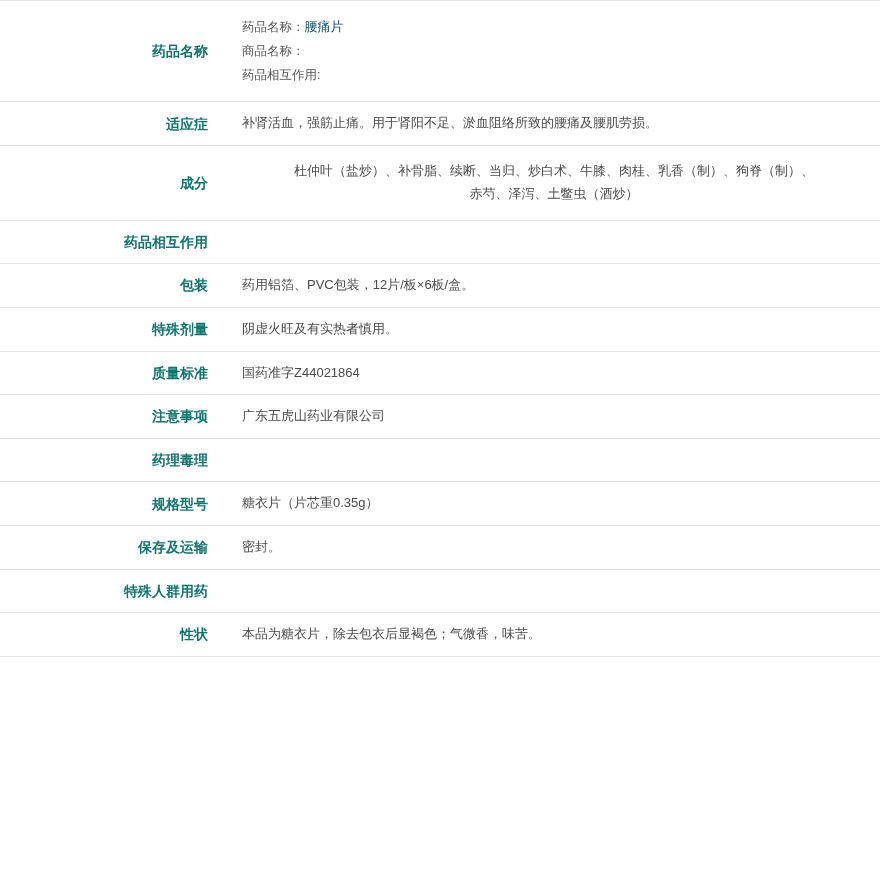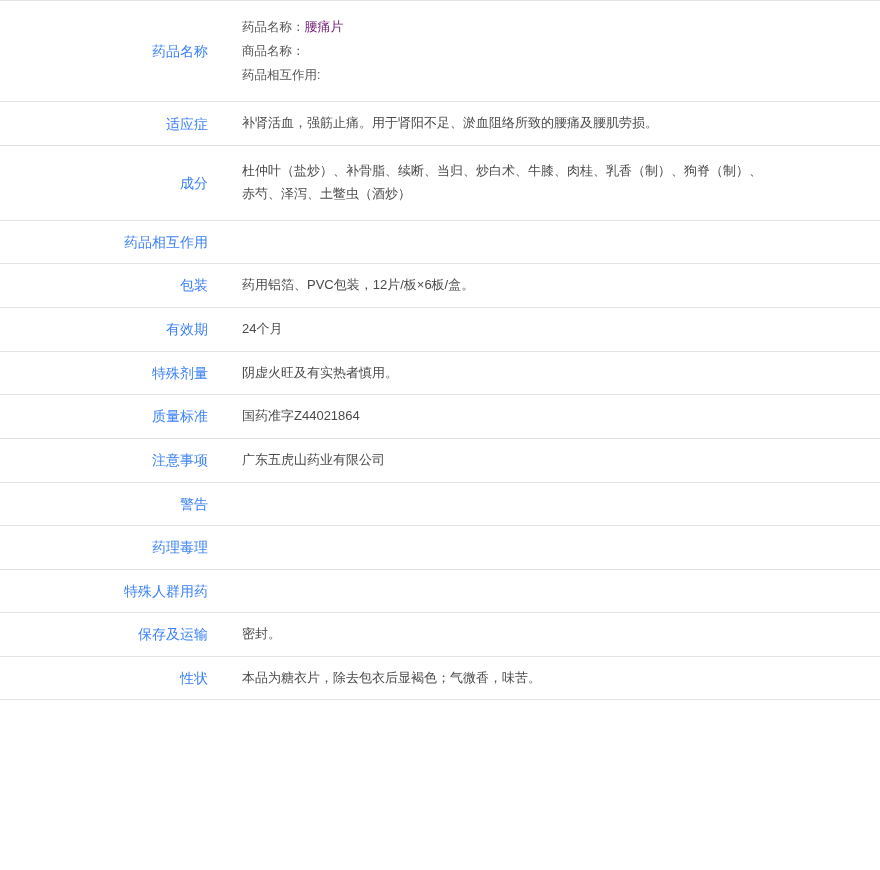--- a/index.html
+++ b/index.html
@@ -23,50 +23,51 @@
     border-bottom: 1px solid #e3e3e3;
   }
   .drug-table tr:first-child {
     border-top: 1px solid #e3e3e3;
   }
   .label-cell {
     width: 200px;
     text-align: right;
     vertical-align: middle;
     padding: 10px 12px 10px 8px;
-    font-weight: normal;
+    font-weight: bold;
     font-size: 14px;
-    color: #3b82f6;
+    color: #0f766e;
     line-height: 1.6;
     white-space: nowrap;
   }
   .value-cell {
     vertical-align: middle;
     padding: 10px 14px 10px 22px;
     font-size: 13px;
     color: #4a4a4a;
     line-height: 1.75;
   }
   .name-line {
     display: block;
     color: #555555;
     font-size: 12.5px;
     line-height: 1.85;
   }
   .name-line .nm-val {
-    color: #701a75;
+    color: #0c4a6e;
     font-size: 13px;
   }
   .row-tall .label-cell,
   .row-tall .value-cell {
     padding-top: 14px;
     padding-bottom: 14px;
   }
   .multiline {
     display: block;
+    text-align: center;
   }
   .empty-val {
     display: block;
     min-height: 17px;
   }
 </style>
 </head>
 <body>
 
 <table class="drug-table">
@@ -100,67 +101,61 @@
           <span class="empty-val"></span>
         </td>
     </tr>
 
     <tr>
       <td class="label-cell">包装</td>
       <td class="value-cell">药用铝箔、PVC包装，12片/板×6板/盒。</td>
     </tr>
 
 
-    <tr>
-      <td class="label-cell">有效期</td>
-      <td class="value-cell">24个月</td>
-    </tr>
 
 
     <tr>
       <td class="label-cell">特殊剂量</td>
       <td class="value-cell">阴虚火旺及有实热者慎用。</td>
     </tr>
 
     <tr>
       <td class="label-cell">质量标准</td>
       <td class="value-cell">国药准字Z44021864</td>
     </tr>
 
 
     <tr>
       <td class="label-cell">注意事项</td>
       <td class="value-cell">广东五虎山药业有限公司</td>
     </tr>
 
-    <tr>
-      <td class="label-cell">警告</td>
-      <td class="value-cell">
-          <span class="empty-val"></span>
-        </td>
-    </tr>
 
     <tr>
       <td class="label-cell">药理毒理</td>
       <td class="value-cell">
           <span class="empty-val"></span>
         </td>
     </tr>
 
+    <tr>
+      <td class="label-cell">规格型号</td>
+      <td class="value-cell">糖衣片（片芯重0.35g）</td>
+    </tr>
+
+    <tr>
+      <td class="label-cell">保存及运输</td>
+      <td class="value-cell">密封。</td>
+    </tr>
 
     <tr>
       <td class="label-cell">特殊人群用药</td>
       <td class="value-cell">
           <span class="empty-val"></span>
         </td>
-    </tr>
-
-    <tr>
-      <td class="label-cell">保存及运输</td>
-      <td class="value-cell">密封。</td>
     </tr>
 
     <tr>
       <td class="label-cell">性状</td>
       <td class="value-cell">本品为糖衣片，除去包衣后显褐色；气微香，味苦。</td>
     </tr>
 
   </tbody>
 </table>
 

